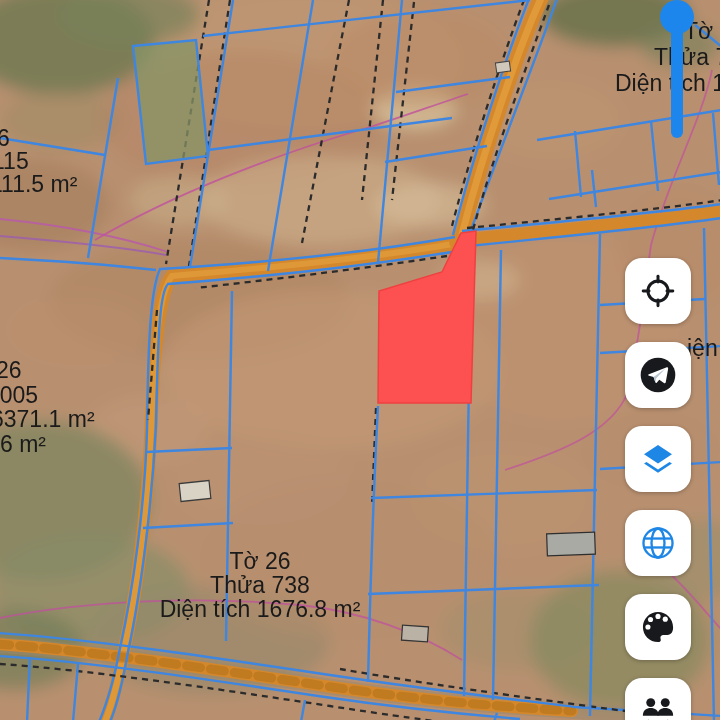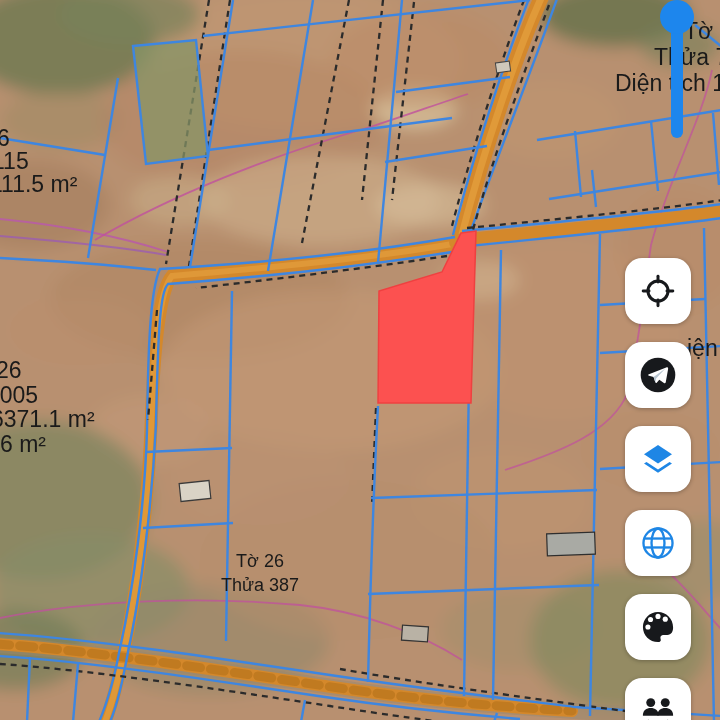--- a/index.html
+++ b/index.html
@@ -8,21 +8,21 @@
     background:#b8906f;
     font-family:"Liberation Sans", sans-serif;
   }
   #map-svg{position:absolute;left:0;top:0;z-index:10;}
   .lbl{
     position:absolute;z-index:20;color:#1a1a1a;font-size:23px;line-height:24px;
     white-space:nowrap;letter-spacing:0;
   }
   .lbl-center{
     position:absolute;z-index:20;left:120px;top:549px;width:280px;text-align:center;
-    color:#1a1a1a;font-size:18px;line-height:24px;
+    color:#1a1a1a;font-size:23px;line-height:24px;
   }
   #pin-layer{position:absolute;left:0;top:0;z-index:30;pointer-events:none;}
   .toolbar{position:absolute;left:625px;top:0;width:66px;height:720px;z-index:40;}
   .tool-btn{
     position:absolute;left:0;width:66px;height:66px;border:none;border-radius:17px;
     background:#ffffff;box-shadow:0 1px 4px rgba(0,0,0,.28);
     display:flex;align-items:center;justify-content:center;padding:0;cursor:pointer;
   }
 </style>
 </head>
@@ -176,21 +176,22 @@
 <div class="lbl" style="left:-8px;top:149px">115</div>
 <div class="lbl" style="left:-10px;top:172px">111.5 m²</div>
 
 <div class="lbl" style="left:-4px;top:358px">26</div>
 <div class="lbl" style="left:-13px;top:383px">3005</div>
 <div class="lbl" style="left:-9px;top:407px">6371.1 m²</div>
 <div class="lbl" style="left:0px;top:432px">6 m²</div>
 
 <div class="lbl-center">
   <div>Tờ 26</div>
-  <div>Thửa 387</div>
+  <div>Thửa 738</div>
+  <div>Diện tích 1676.8 m²</div>
 </div>
 
 <div class="lbl" style="left:687px;top:336px">iện</div>
 
 <svg id="pin-layer" width="720" height="720" viewBox="0 0 720 720">
   <g>
     <rect x="671" y="18" width="12" height="120" rx="6" fill="#1d86ed"></rect>
     <circle cx="677" cy="17" r="17" fill="#1d86ed"></circle>
   </g>
 </svg>

